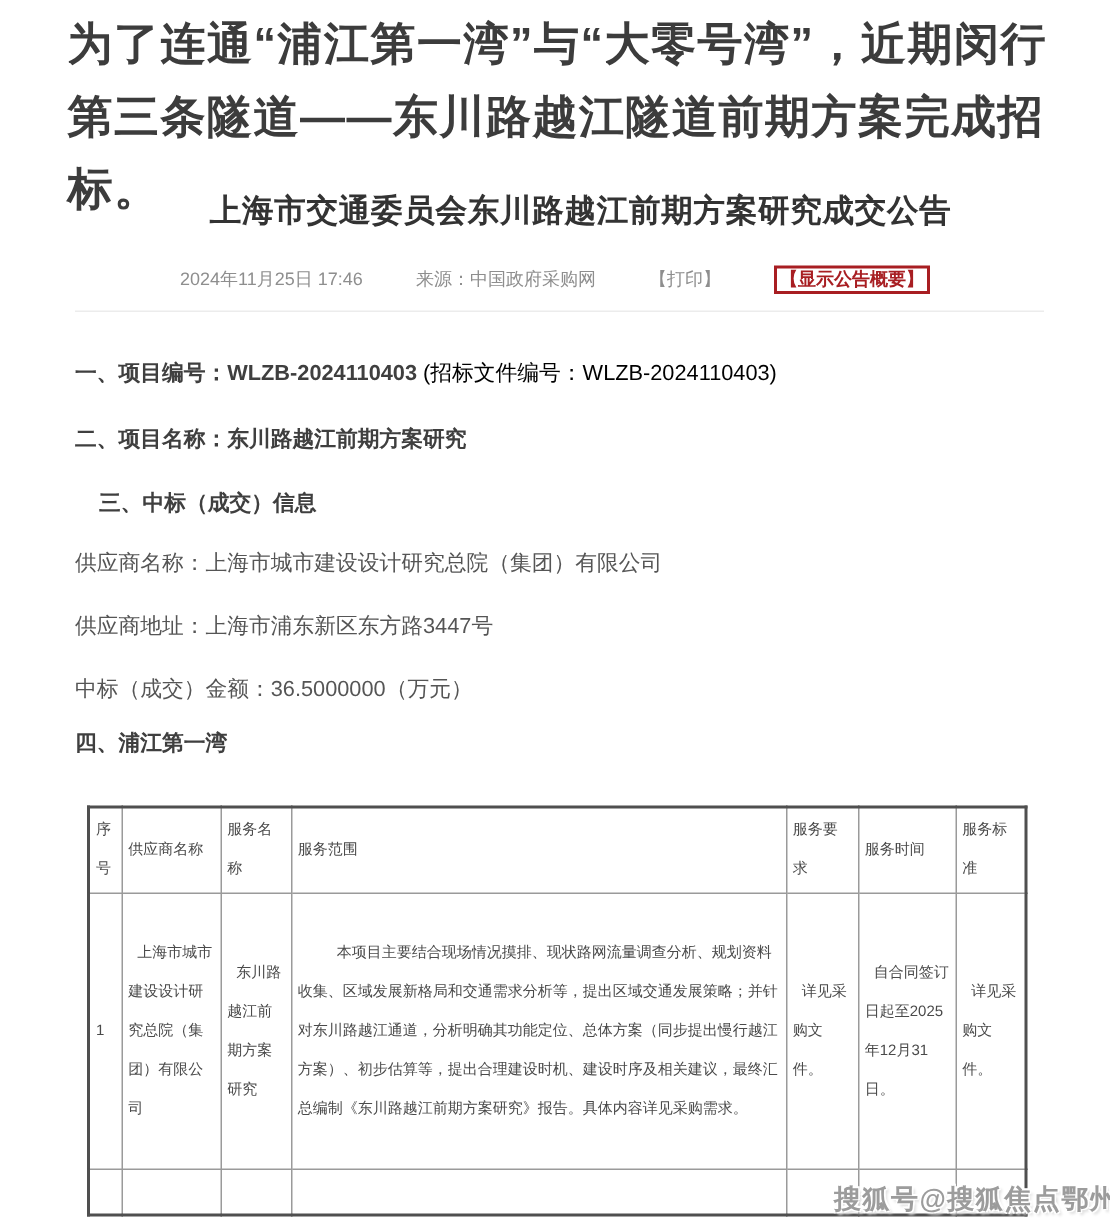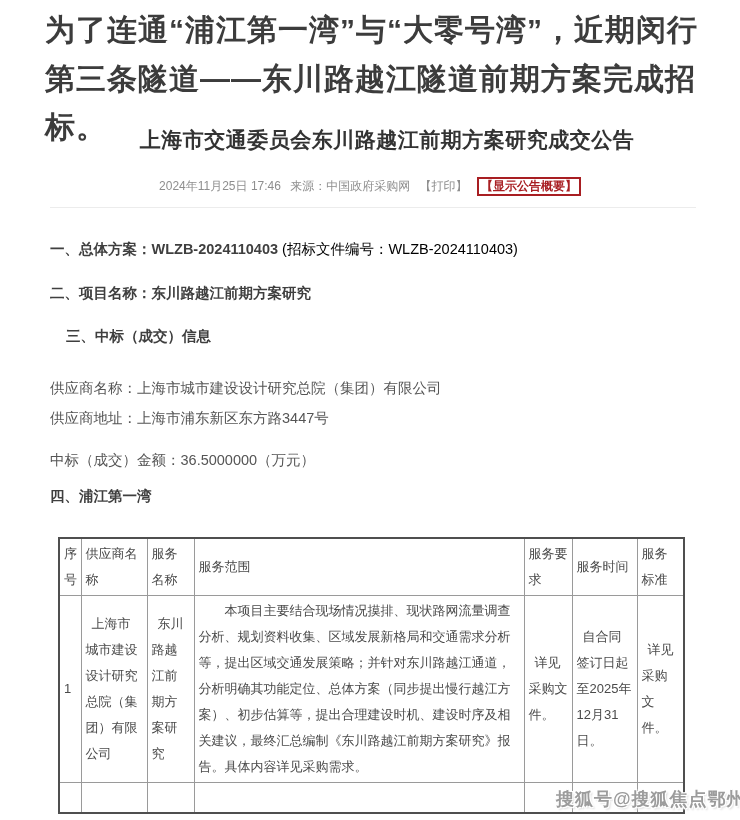--- a/index.html
+++ b/index.html
@@ -14,47 +14,47 @@
     font-size:30px;font-weight:700;color:#3c3c3c;line-height:1.62;letter-spacing:1px;
   }
   .doc-title{
     position:absolute;top:126px;left:0;right:0;margin:0;text-align:center;
     font-size:21px;font-weight:700;color:#333333;letter-spacing:0.5px;padding-left:34px;
   }
   .meta{
     position:absolute;top:177px;left:0;right:0;text-align:center;
     font-size:12px;color:#8e8e8e;
   }
-  .meta>span{margin:0 3px;}
+  .meta>span{margin:0 16px;}
   .print-link{cursor:pointer;}
   .summary-badge{
     display:inline-block;color:#a81e22;border:2px solid #a81e22;font-weight:700;
     padding:0 2px;line-height:15px;cursor:pointer;
   }
   .divider{
     position:absolute;top:207px;left:50px;right:44px;height:0;margin:0;border:none;
     border-top:1px solid #ececec;
   }
 
   .sec{position:absolute;left:50px;right:36px;margin:0;font-size:14.5px;line-height:1.35;}
   .sec.bold{font-weight:700;color:#3f3f3f;}
   .sec.normal{font-weight:400;color:#555555;}
   .sec .light{font-weight:400;color:#000000;}
   .sec-1{top:240px;}
   .sec-2{top:284px;}
   .sec-3{top:327px;margin-left:16px;}
-  .sec-supname{top:367px;margin-top:12px;}
+  .sec-supname{top:367px;}
   .sec-supaddr{top:409px;}
   .sec-amount{top:451px;}
   .sec-4{top:487px;}
 
   table.award{
     position:absolute;top:537px;left:58px;width:627px;
     border-collapse:collapse;table-layout:fixed;
-    font-size:13px;color:#4a4a4a;border:2px solid #4f4f4f;
+    font-size:10px;color:#4a4a4a;border:2px solid #4f4f4f;
   }
   table.award th,table.award td{
     border:1px solid #9a9a9a;padding:2px 4px;line-height:26px;font-weight:400;
     text-align:left;vertical-align:middle;word-break:break-all;overflow:hidden;
   }
   tr.hdr{height:56px;}
   tr.row1{height:184px;}
   tr.empty{height:30px;}
   td.scope-cell{vertical-align:top;text-indent:26px;}
   td.supplier-cell,td.name-cell,td.time-cell,td.req-cell,td.std-cell{text-indent:6px;}
@@ -76,21 +76,21 @@
 
   <div class="meta">
     <span>2024年11月25日 17:46</span>
     <span>来源：中国政府采购网</span>
     <span class="print-link">【打印】</span>
     <span class="summary-badge">【显示公告概要】</span>
   </div>
 
   <div class="divider"></div>
 
-  <p class="sec bold sec-1"><span>一、总体方案：</span><span>WLZB-2024110403</span> <span class="light">(招标文件编号：WLZB-2024110403)</span></p>
+  <p class="sec bold sec-1"><span>一、项目编号：</span><span>WLZB-2024110403</span> <span class="light">(招标文件编号：WLZB-2024110403)</span></p>
 
   <p class="sec bold sec-2">二、项目名称：东川路越江前期方案研究</p>
 
   <p class="sec bold sec-3">三、中标（成交）信息</p>
 
   <p class="sec normal sec-supname">供应商名称：上海市城市建设设计研究总院（集团）有限公司</p>
 
   <p class="sec normal sec-supaddr">供应商地址：上海市浦东新区东方路3447号</p>
 
   <p class="sec normal sec-amount">中标（成交）金额：36.5000000（万元）</p>

